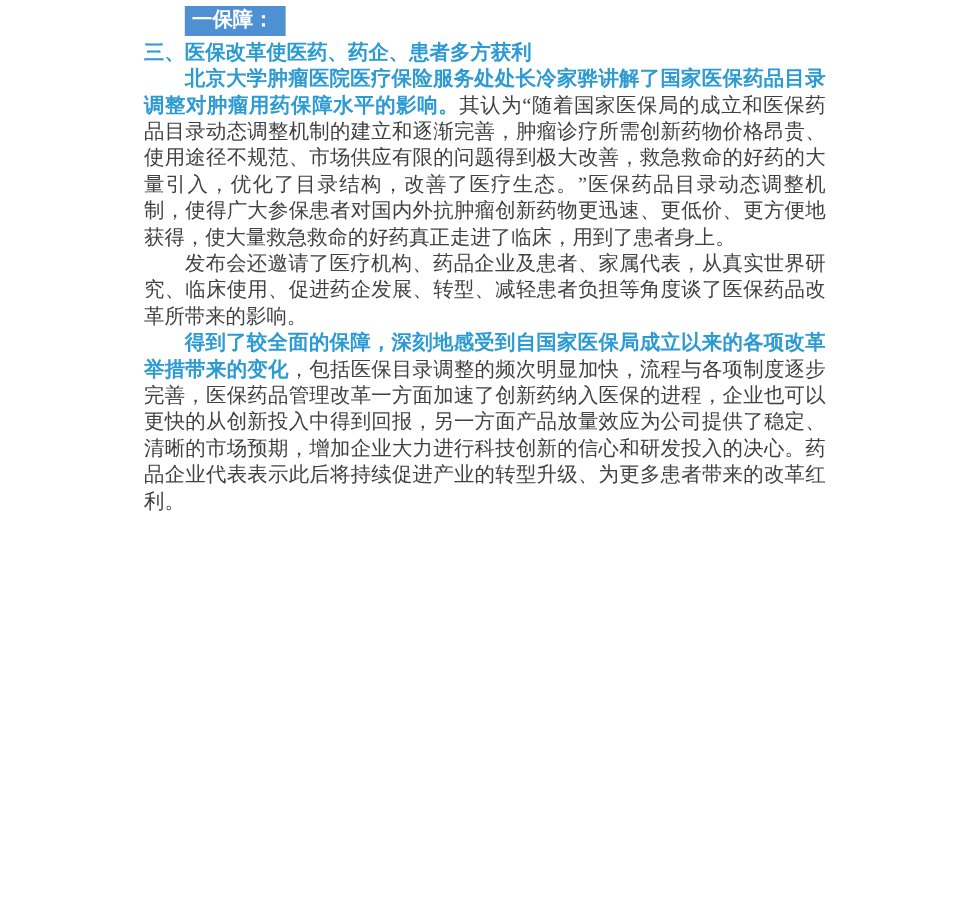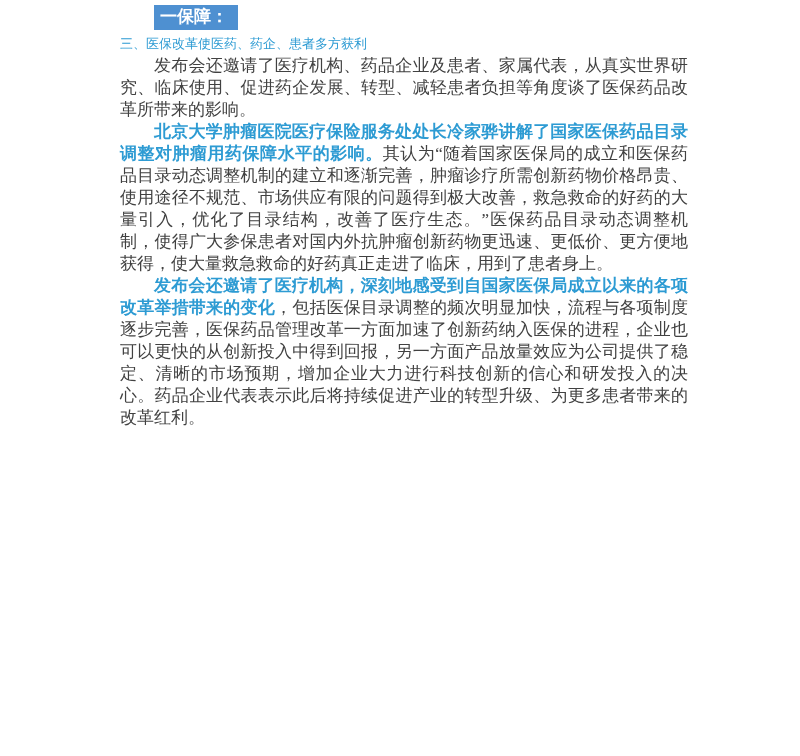--- a/index.html
+++ b/index.html
@@ -49,22 +49,22 @@
   }
   .para {
     margin: 0;
   }
   .indent {
     text-indent: 2em;
   }
   .heading {
     margin: 0;
     font-family: "Liberation Sans", "DejaVu Sans", sans-serif;
-    font-weight: normal;
-    font-size: 13px;
+    font-weight: bold;
+    font-size: 17px;
     line-height: 22px;
     color: var(--accent-blue);
   }
   .lead {
     font-family: "Liberation Sans", "DejaVu Sans", sans-serif;
     font-weight: bold;
     color: var(--accent-blue);
   }
 </style>
 </head>
@@ -72,21 +72,21 @@
 
 <div class="page">
 
   <div class="badge-row">
     <span class="badge">一保障：</span>
   </div>
 
 
   <div class="heading">三、医保改革使医药、药企、患者多方获利</div>
 
+  <p class="para indent"><span class="lead">北京大学肿瘤医院医疗保险服务处处长冷家骅讲解了国家医保药品目录调整对肿瘤用药保障水平的影响。</span><span>其认为“随着国家医保局的成立和医保药品目录动态调整机制的建立和逐渐完善，肿瘤诊疗所需创新药物价格昂贵、使用途径不规范、市场供应有限的问题得到极大改善，救急救命的好药的大量引入，优化了目录结构，改善了医疗生态。”医保药品目录动态调整机制，使得广大参保患者对国内外抗肿瘤创新药物更迅速、更低价、更方便地获得，使大量救急救命的好药真正走进了临床，用到了患者身上。</span></p>
+
   <p class="para indent">发布会还邀请了医疗机构、药品企业及患者、家属代表，从真实世界研究、临床使用、促进药企发展、转型、减轻患者负担等角度谈了医保药品改革所带来的影响。</p>
-
-  <p class="para indent"><span class="lead">北京大学肿瘤医院医疗保险服务处处长冷家骅讲解了国家医保药品目录调整对肿瘤用药保障水平的影响。</span><span>其认为“随着国家医保局的成立和医保药品目录动态调整机制的建立和逐渐完善，肿瘤诊疗所需创新药物价格昂贵、使用途径不规范、市场供应有限的问题得到极大改善，救急救命的好药的大量引入，优化了目录结构，改善了医疗生态。”医保药品目录动态调整机制，使得广大参保患者对国内外抗肿瘤创新药物更迅速、更低价、更方便地获得，使大量救急救命的好药真正走进了临床，用到了患者身上。</span></p>
 
 
 
-  <p class="para indent"><span class="lead">发布会还邀请了医疗机构，深刻地感受到自国家医保局成立以来的各项改革举措带来的变化</span><span>，包括医保目录调整的频次明显加快，流程与各项制度逐步完善，医保药品管理改革一方面加速了创新药纳入医保的进程，企业也可以更快的从创新投入中得到回报，另一方面产品放量效应为公司提供了稳定、清晰的市场预期，增加企业大力进行科技创新的信心和研发投入的决心。药品企业代表表示此后将持续促进产业的转型升级、为更多患者带来的改革红利。</span></p>
+  <p class="para indent"><span class="lead">得到了较全面的保障，深刻地感受到自国家医保局成立以来的各项改革举措带来的变化</span><span>，包括医保目录调整的频次明显加快，流程与各项制度逐步完善，医保药品管理改革一方面加速了创新药纳入医保的进程，企业也可以更快的从创新投入中得到回报，另一方面产品放量效应为公司提供了稳定、清晰的市场预期，增加企业大力进行科技创新的信心和研发投入的决心。药品企业代表表示此后将持续促进产业的转型升级、为更多患者带来的改革红利。</span></p>
 
 </div>
 
 </body></html>

